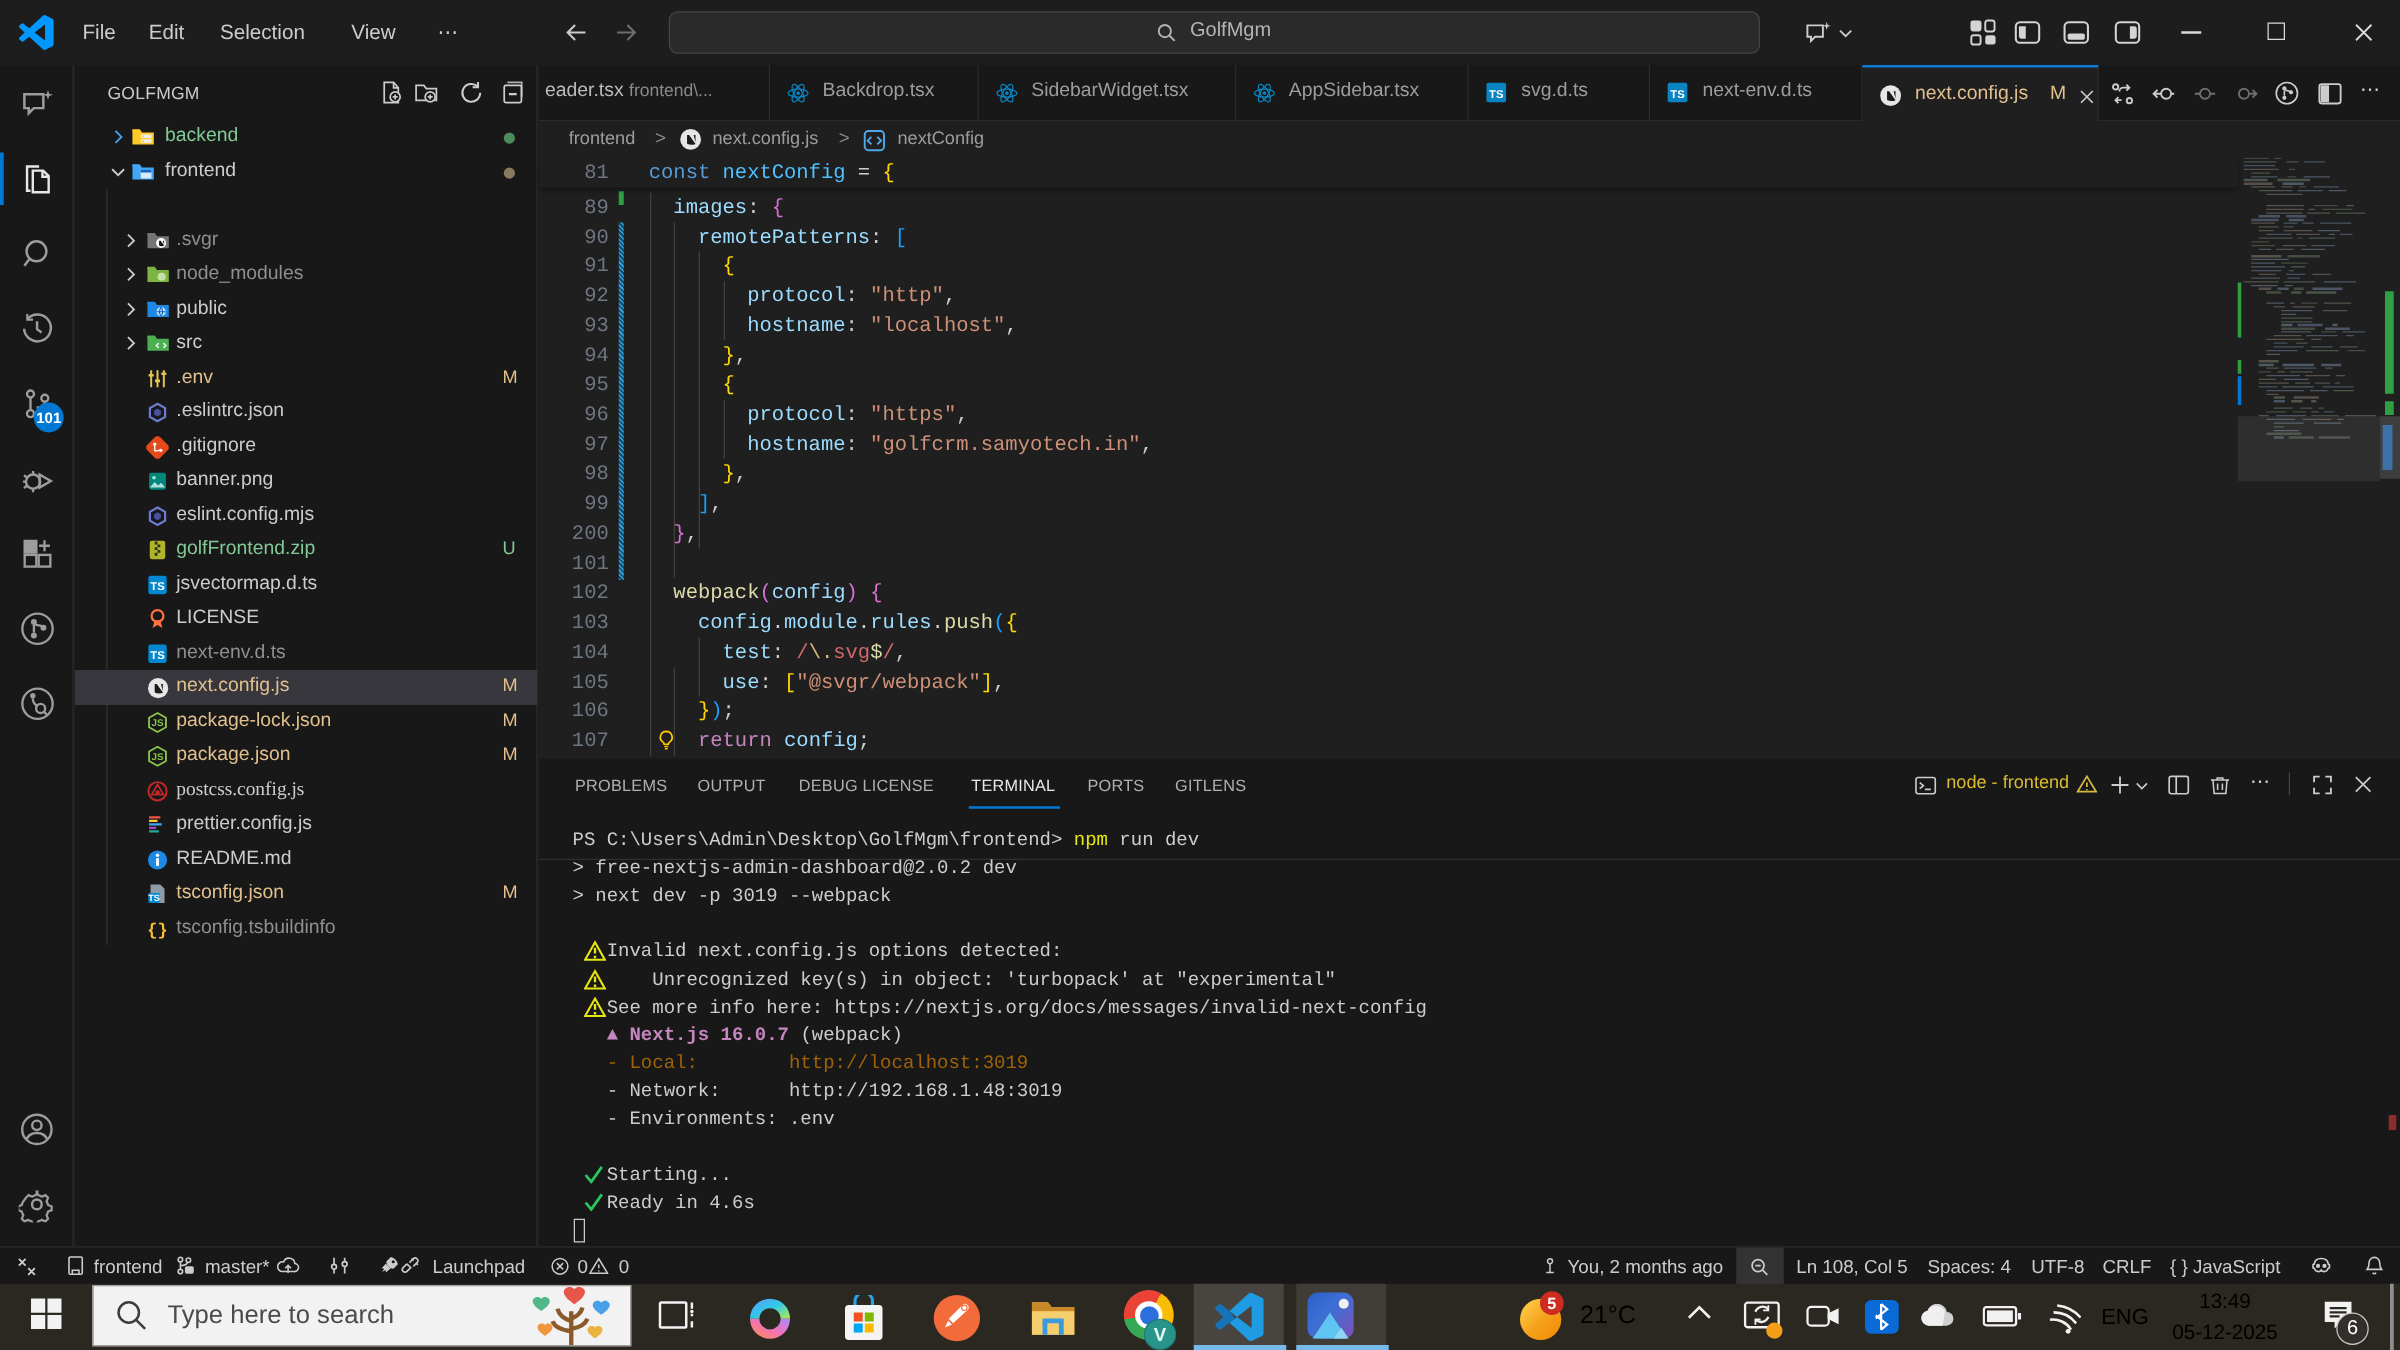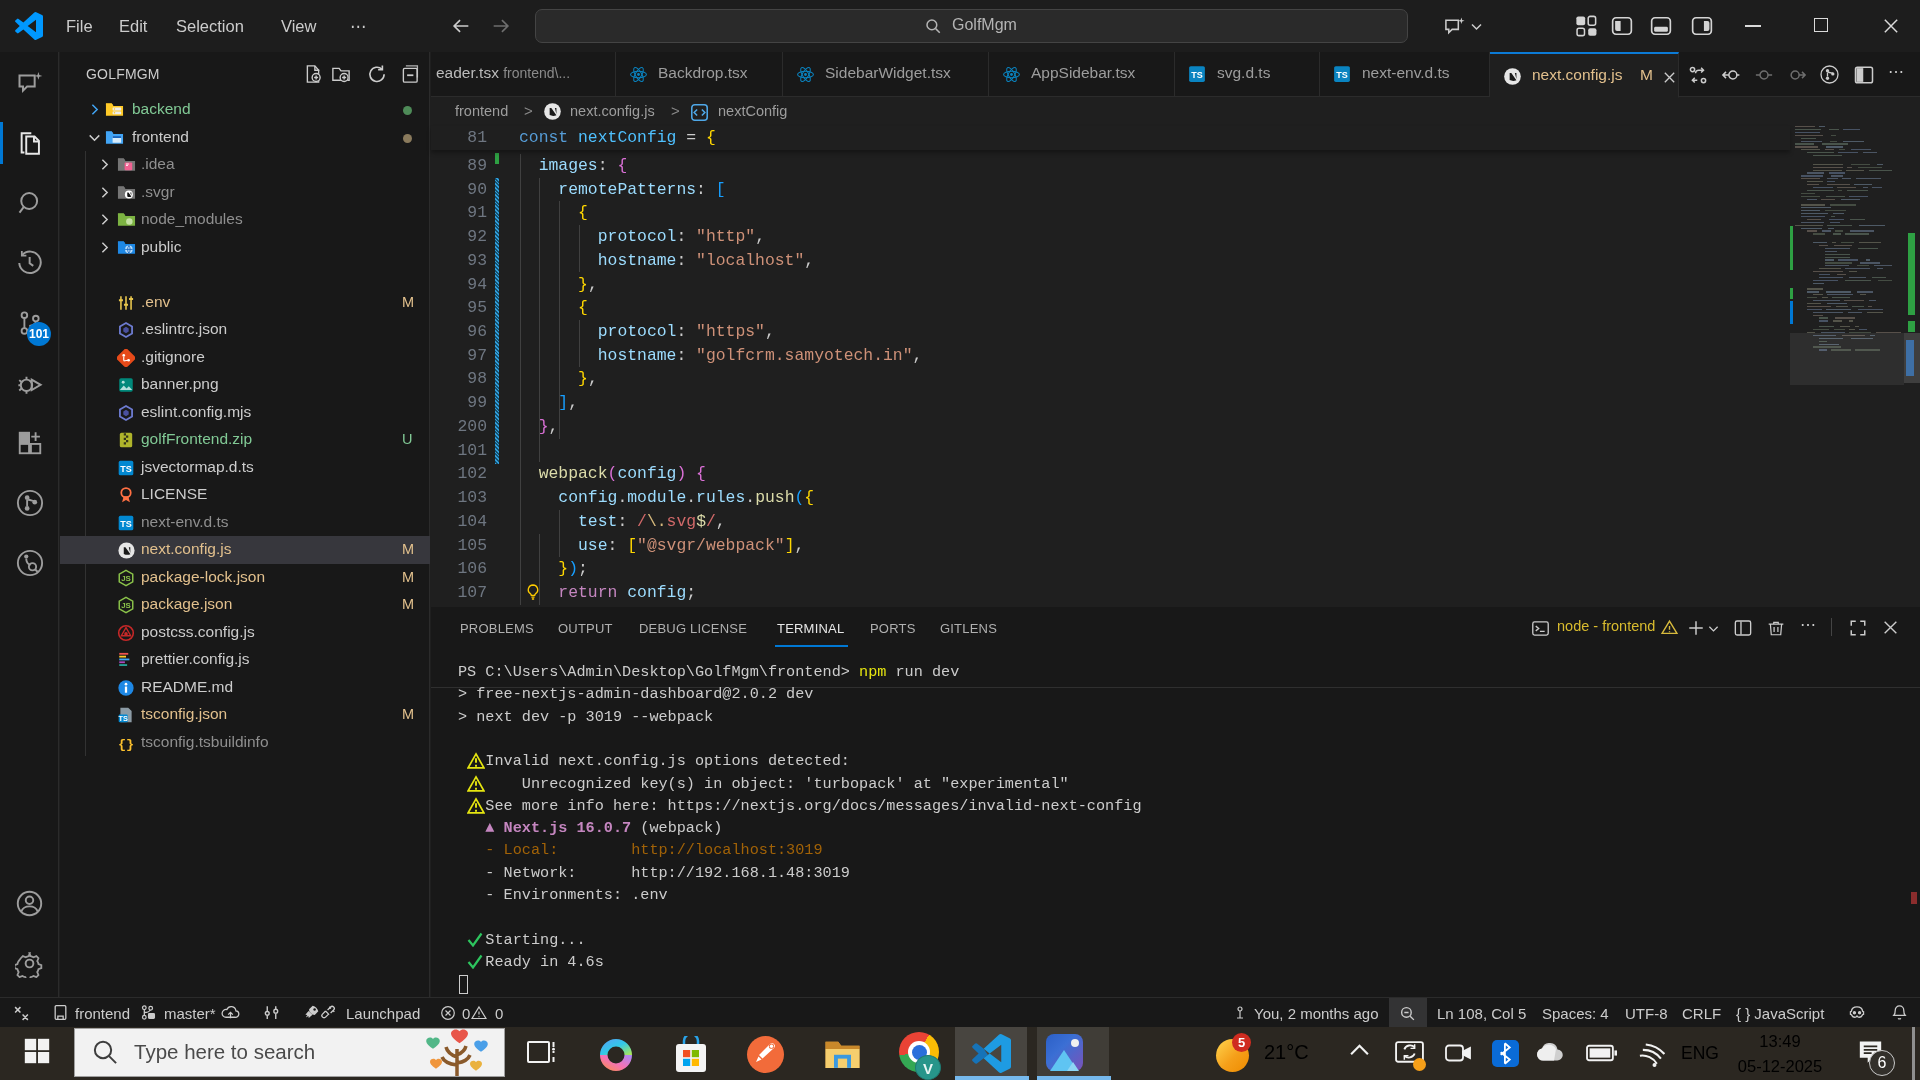--- a/index.html
+++ b/index.html
@@ -222,36 +222,20 @@
           <svg class="abs" style="left:0px;top:0px" width="19" height="17" viewBox="0 0 20 17">
             <path fill="#42a5f5" d="M1 2.5h6.2l1.8 2.3H19V15H1z"></path>
             <path fill="#42a5f5" d="M1 2h6l1.5 2H1z"></path>
             <path d="M8 7h9v7H8z" fill="#d6ebfb"></path>
             <path d="M8 7h9v2H8z" fill="#1565c0"></path>
           </svg>
         </div>
 <div class="abs" style="left:72px;top:4px;color:#cccccc;white-space:nowrap">frontend</div>
 <div class="abs" style="left:343px;top:10px;width:9px;height:9px;border-radius:50%;background:#8a7a5c"></div>
 </div>
-<div class="row" style="top:99.0px;">
-<div class="abs" style="left:36px;top:5px">
-          <svg class="abs" style="left:0px;top:0px" width="17" height="17" viewBox="0 0 16 16" fill="none" stroke="#cccccc" stroke-width="1.4">
-            <path d="M6 3.5 10.5 8 6 12.5"></path>
-          </svg>
-        </div>
-<div class="abs" style="left:57px;top:5px;width:19px;height:19px">
-          <svg class="abs" style="left:0px;top:0px" width="19" height="17" viewBox="0 0 20 17">
-            <path fill="#757575" d="M1 2.5h6.2l1.8 2.3H19V15H1z"></path>
-            <path fill="#757575" d="M1 2h6l1.5 2H1z"></path>
-            <rect x="8" y="6.5" width="8" height="8" rx="1" fill="#f06292"></rect>
-            <path d="M9.5 8h3M9.5 9.5h2" stroke="#fff" stroke-width="1"></path>
-          </svg>
-        </div>
-<div class="abs" style="left:81px;top:4px;color:#8f8f8f;white-space:nowrap">.idea</div>
-</div>
 <div class="row" style="top:126.5px;">
 <div class="abs" style="left:36px;top:5px">
           <svg class="abs" style="left:0px;top:0px" width="17" height="17" viewBox="0 0 16 16" fill="none" stroke="#cccccc" stroke-width="1.4">
             <path d="M6 3.5 10.5 8 6 12.5"></path>
           </svg>
         </div>
 <div class="abs" style="left:57px;top:5px;width:19px;height:19px">
           <svg class="abs" style="left:0px;top:0px" width="19" height="17" viewBox="0 0 20 17">
             <path fill="#757575" d="M1 2.5h6.2l1.8 2.3H19V15H1z"></path>
             <path fill="#757575" d="M1 2h6l1.5 2H1z"></path>
@@ -285,20 +269,35 @@
 <div class="abs" style="left:57px;top:5px;width:19px;height:19px">
           <svg class="abs" style="left:0px;top:0px" width="19" height="17" viewBox="0 0 20 17">
             <path fill="#1e88e5" d="M1 2.5h6.2l1.8 2.3H19V15H1z"></path>
             <path fill="#1e88e5" d="M1 2h6l1.5 2H1z"></path>
             <circle cx="12.5" cy="10.5" r="4" fill="#bbdefb"></circle>
             <path d="M8.5 10.5h8M12.5 6.5c-1.8 2.6-1.8 5.4 0 8M12.5 6.5c1.8 2.6 1.8 5.4 0 8" stroke="#1565c0" stroke-width="0.9" fill="none"></path>
           </svg>
         </div>
 <div class="abs" style="left:81px;top:4px;color:#cccccc;white-space:nowrap">public</div>
 </div>
+<div class="row" style="top:209.0px;">
+<div class="abs" style="left:36px;top:5px">
+          <svg class="abs" style="left:0px;top:0px" width="17" height="17" viewBox="0 0 16 16" fill="none" stroke="#cccccc" stroke-width="1.4">
+            <path d="M6 3.5 10.5 8 6 12.5"></path>
+          </svg>
+        </div>
+<div class="abs" style="left:57px;top:5px;width:19px;height:19px">
+          <svg class="abs" style="left:0px;top:0px" width="19" height="17" viewBox="0 0 20 17">
+            <path fill="#4caf50" d="M1 2.5h6.2l1.8 2.3H19V15H1z"></path>
+            <path fill="#4caf50" d="M1 2h6l1.5 2H1z"></path>
+            <path d="M10.5 8.5 8.5 10.5l2 2M14.5 8.5l2 2-2 2" stroke="#e8f5e9" stroke-width="1.3" fill="none"></path>
+          </svg>
+        </div>
+<div class="abs" style="left:81px;top:4px;color:#cccccc;white-space:nowrap">src</div>
+</div>
 <div class="row" style="top:236.5px;">
 <div class="abs" style="left:57px;top:5px;width:19px;height:19px">
           <svg class="abs" style="left:0;top:0" width="18" height="18" viewBox="0 0 16 16" stroke="#e8c64e" stroke-width="1.4" fill="none">
             <path d="M3.5 2v12M8 2v12M12.5 2v12"></path>
             <path d="M1.7 5.5h3.6M6.2 9.5h3.6M10.7 4.5h3.6" stroke-width="1.8"></path>
           </svg>
         </div>
 <div class="abs" style="left:81px;top:4px;color:#e2c08d;white-space:nowrap">.env</div>
 <div class="badge" style="color:#e2c08d">M</div>
 </div>
@@ -401,21 +400,21 @@
 <div class="row" style="top:539.0px;">
 <div class="abs" style="left:57px;top:5px;width:19px;height:19px">
           <svg class="abs" style="left:0;top:0" width="18" height="18" viewBox="0 0 16 16">
             <path d="M8 1.2 14 4.6v6.8L8 14.8 2 11.4V4.6z" fill="none" stroke="#8bc34a" stroke-width="1.3"></path>
             <text x="8" y="10.8" font-family="Liberation Sans" font-size="7" font-weight="bold" fill="#8bc34a" text-anchor="middle">JS</text>
           </svg>
         </div>
 <div class="abs" style="left:81px;top:4px;color:#e2c08d;white-space:nowrap">package.json</div>
 <div class="badge" style="color:#e2c08d">M</div>
 </div>
-<div class="row" style="top:566.5px;">
+<div class="row" style="top:566.5px;font-family:Liberation Serif, serif;">
 <div class="abs" style="left:57px;top:5px;width:19px;height:19px">
           <svg class="abs" style="left:0;top:0" width="18" height="18" viewBox="0 0 16 16">
             <circle cx="8" cy="8" r="6.5" fill="none" stroke="#c62828" stroke-width="1.4"></circle>
             <path d="M8 3.2 12.2 10.4H3.8z" fill="none" stroke="#c62828" stroke-width="1.2"></path>
             <circle cx="8" cy="8.8" r="1.6" fill="#c62828"></circle>
           </svg>
         </div>
 <div class="abs" style="left:81px;top:4px;color:#cccccc;white-space:nowrap">postcss.config.js</div>
 </div>
 <div class="row" style="top:594.0px;">

